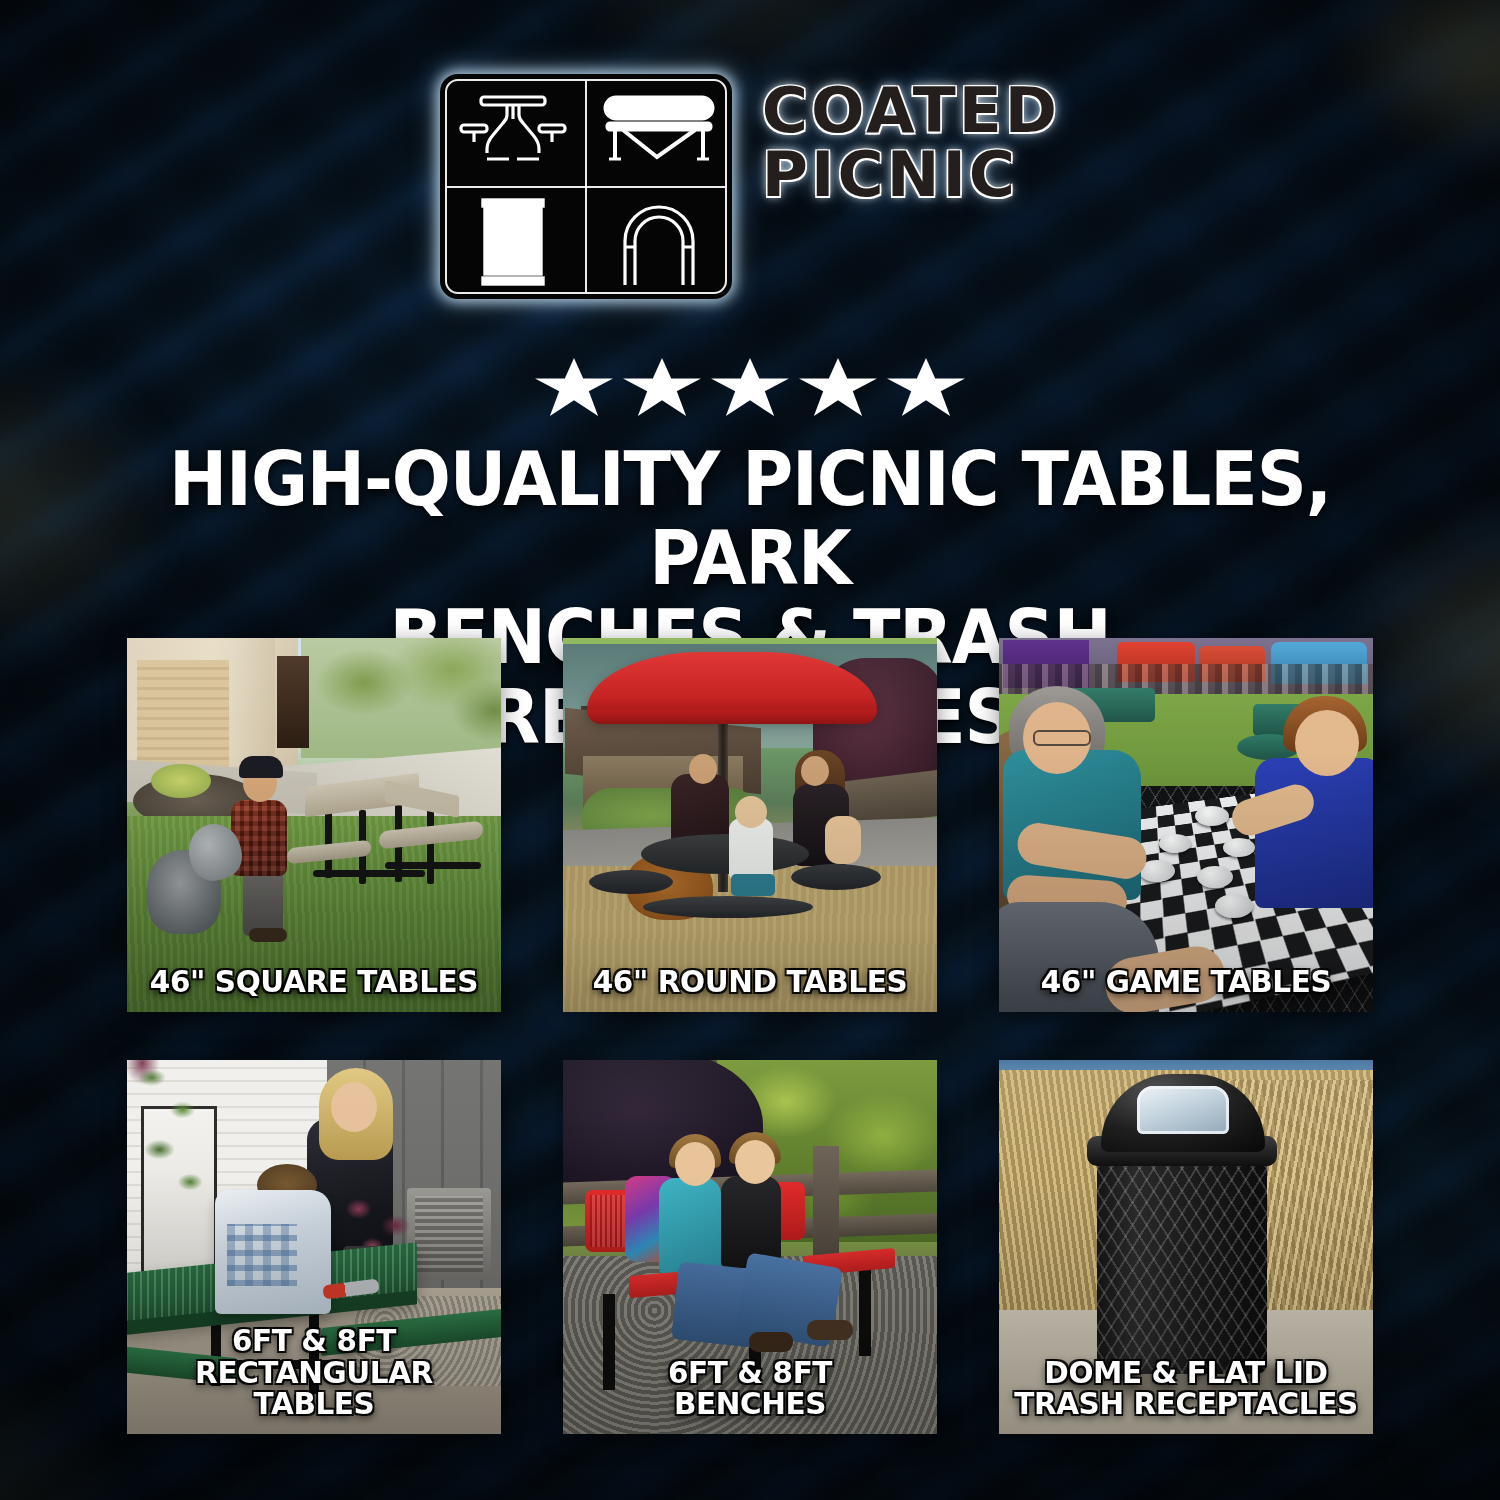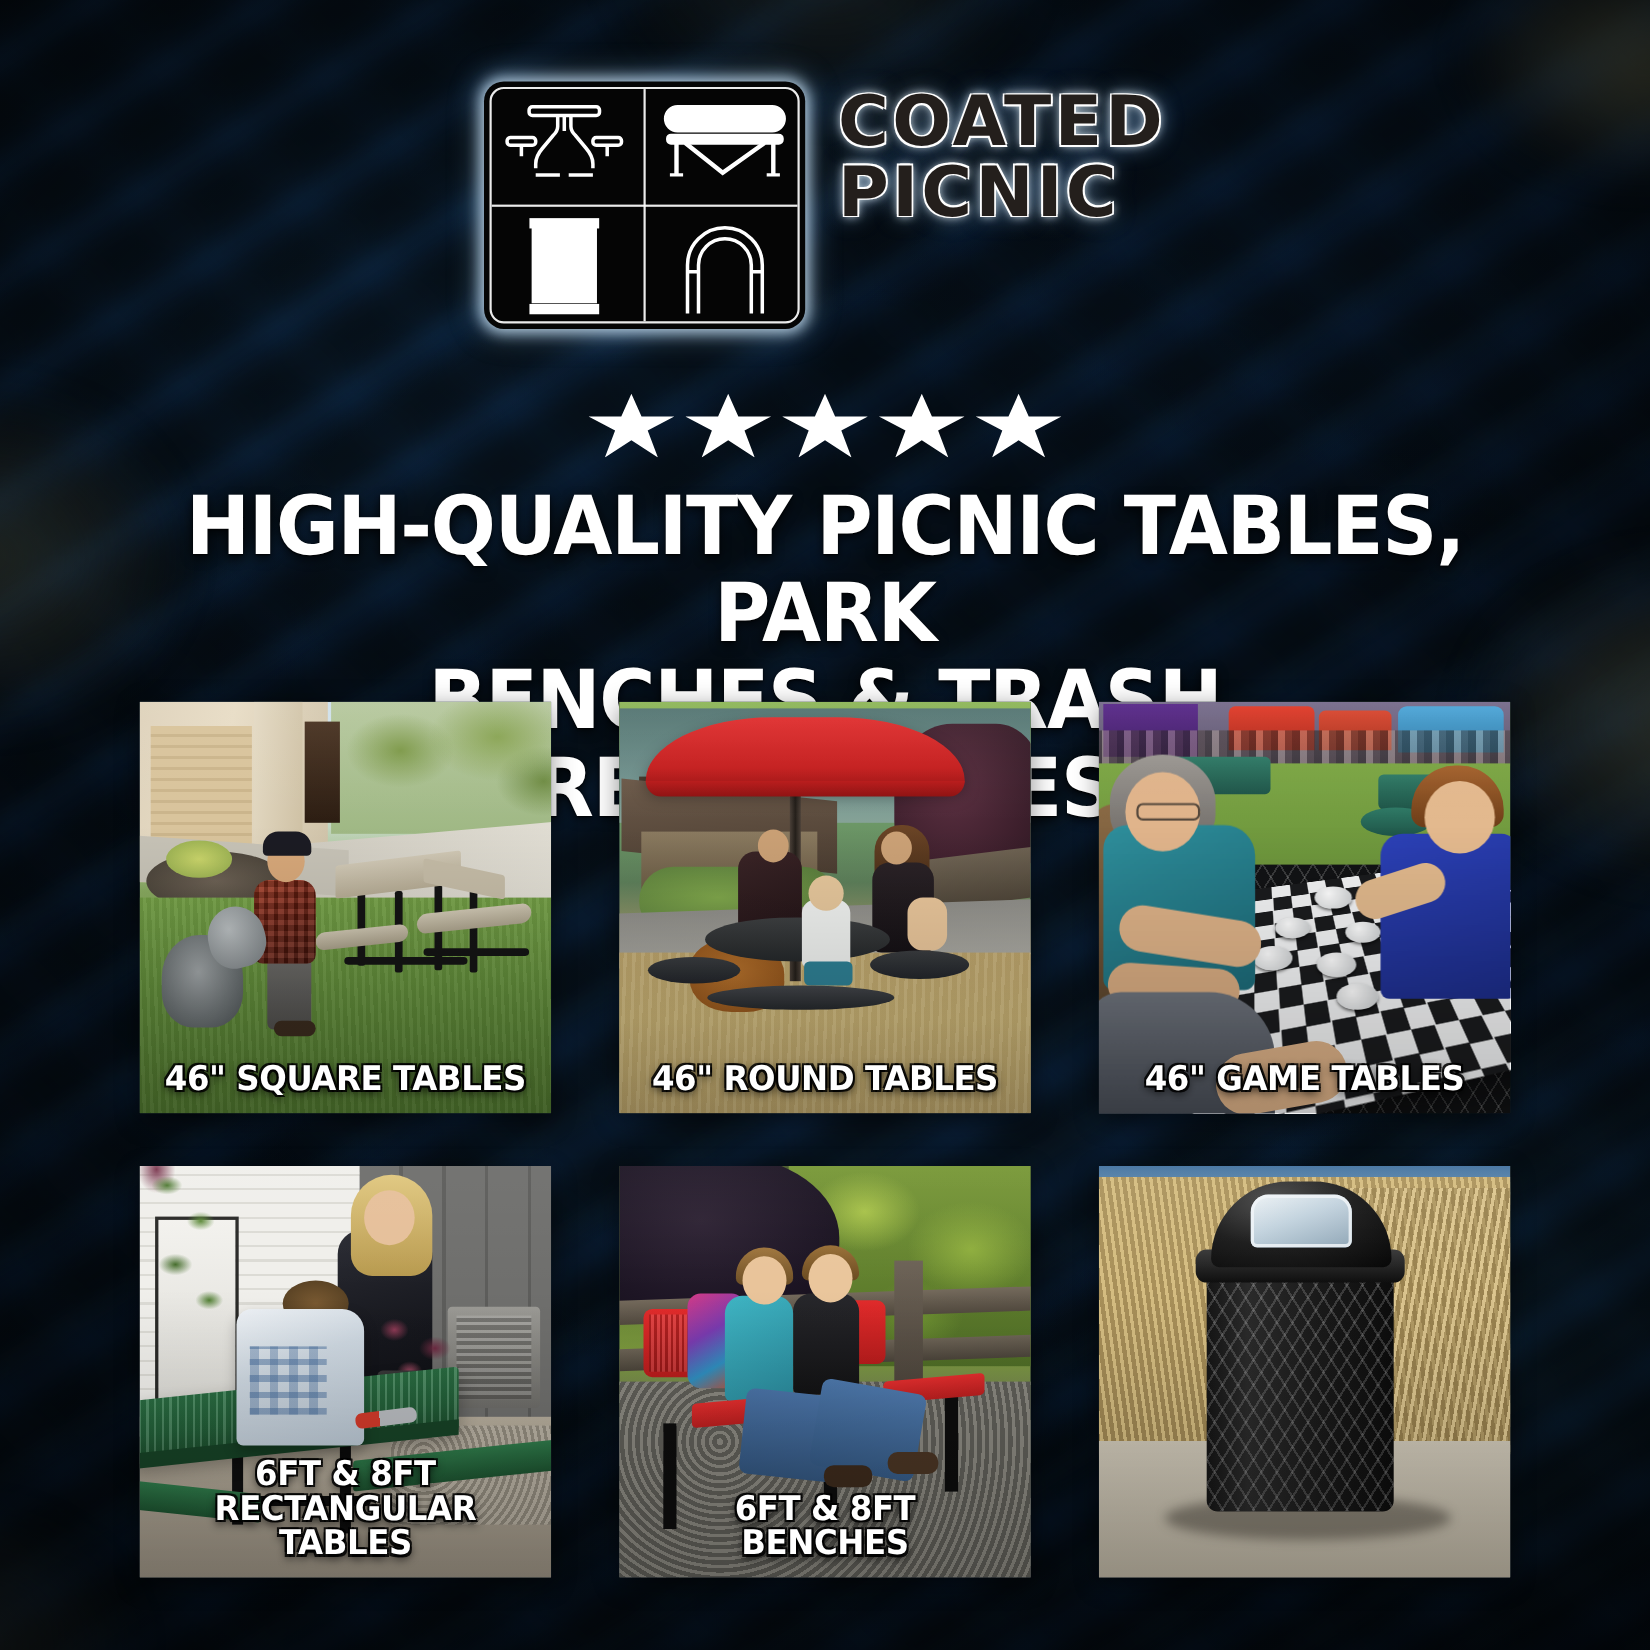--- a/index.html
+++ b/index.html
@@ -778,17 +778,21 @@
           <div class="obj t6-grass"></div>
           <div class="obj t6-grass2"></div>
           <div class="obj t6-walk"></div>
           <div class="obj t6-shadow"></div>
           <div class="obj t6-body"></div>
           <div class="obj t6-rim"></div>
           <div class="obj t6-dome"></div>
           <div class="obj t6-open"></div>
           <div class="grade"></div>
         </div>
+        <div class="caption">
+          <span>DOME &amp; FLAT LID</span>
+          <span>TRASH RECEPTACLES</span>
+        </div>
       </div>
 
     </div>
   </div>
 </div>
 
 </body></html>

